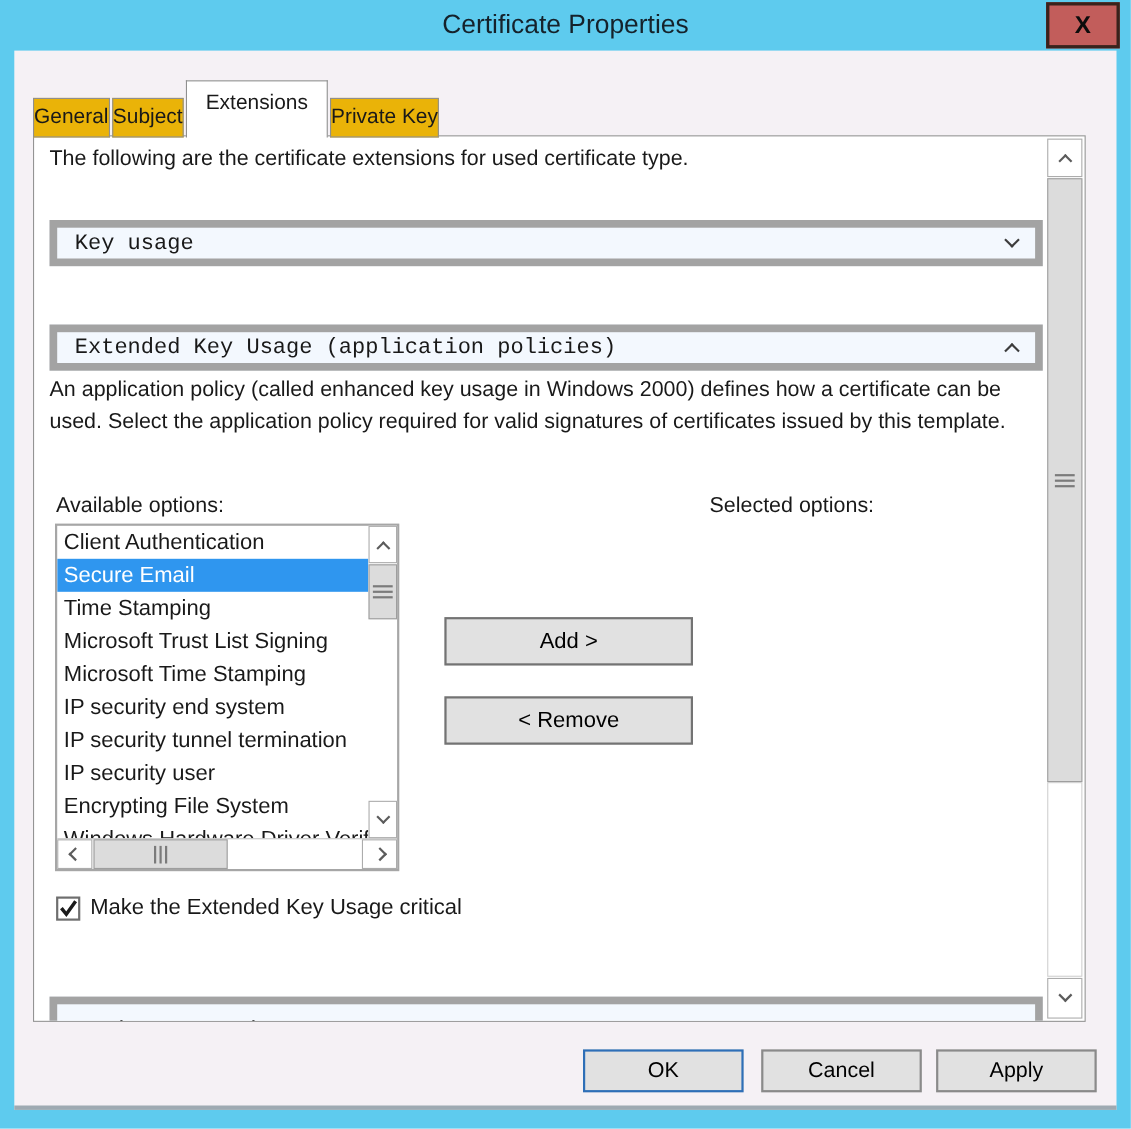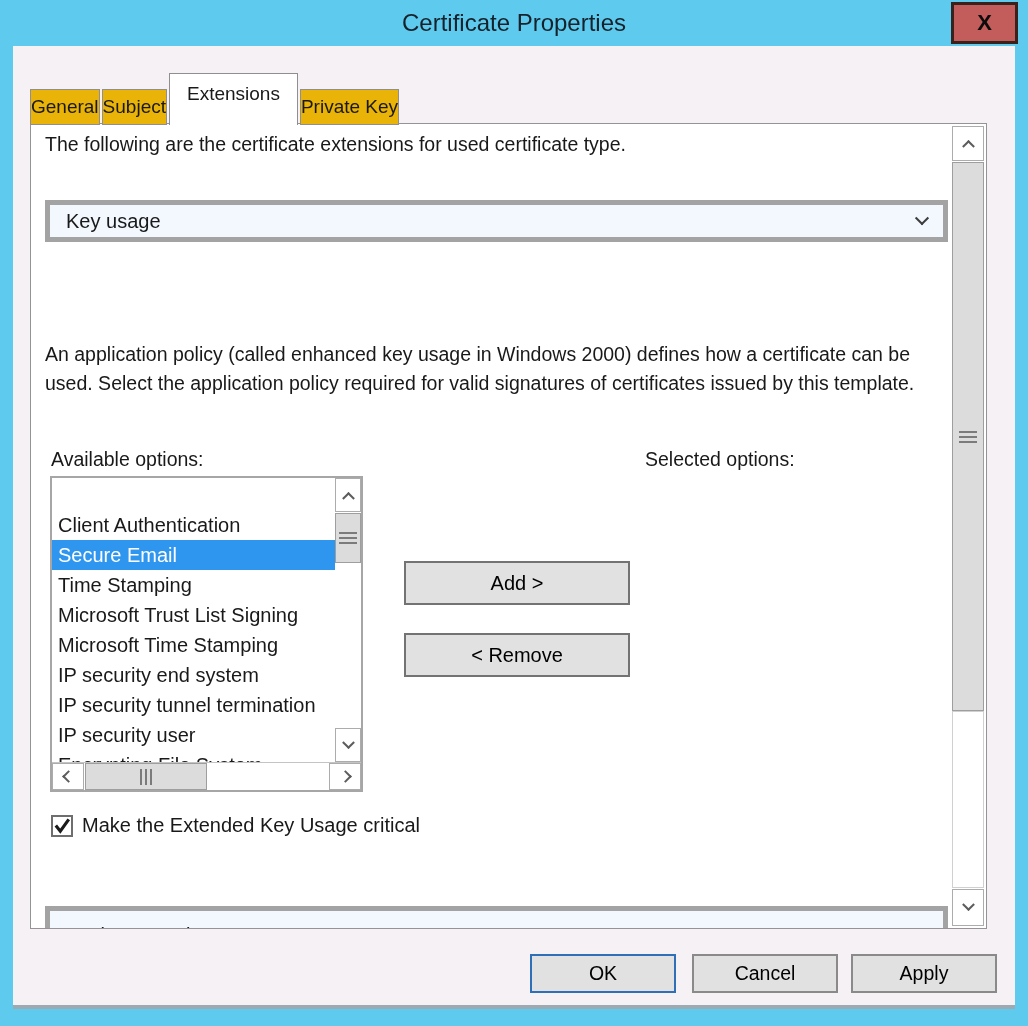--- a/index.html
+++ b/index.html
@@ -43,44 +43,44 @@
   }
   
   .panel {
     position:absolute; left:17px; top:77px; width:957px; height:806px;
     background:#ffffff; border:1px solid #949494; z-index:2; overflow:hidden;
   }
   .intro { position:absolute; left:14px; top:9px; font-size:19.5px; }
   
   .section {
     position:absolute; left:14px; width:903px; height:42px;
-    background:#f3f8fe; border:5px solid #a3a3a3;
+    background:#f3f8fe; border:7px solid #a3a3a3;
     display:flex; align-items:center; font-size:20px;
-    padding:0 16px; cursor:pointer;
+    padding:0 16px; cursor:pointer;font-family:Liberation Mono, monospace;
   }
   .section .spacer { flex:1; }
   .section-keyusage { top:76px; }
   .section-eku { top:171px; }
   .section-clipped { top:782px; height:80px; align-items:flex-start; padding-top:13px; }
   .desc {
     position:absolute; left:14px; top:216px; width:905px;
     font-size:19.5px; line-height:29px;
   }
   .list-label { position:absolute; font-size:19.5px; }
   .label-available { left:20px; top:324px; }
   .label-selected { left:614px; top:324px; }
   
   .listbox {
     position:absolute; top:352px; height:316px;
     background:#fff; border:2px solid #a6a6a6;
   }
   .listbox-available { left:19px; width:313px; }
   .listbox-selected { left:613px; width:299px; }
   .rows { position:absolute; top:0; left:0; bottom:28px; overflow:hidden; }
-  .listbox-available .rows { right:26px;margin-top:32px; }
+  .listbox-available .rows { right:26px; }
   .listbox-selected .rows { right:0; }
   .row {
     height:30px; line-height:30px; font-size:20px; padding-left:6px;
     white-space:nowrap; overflow:hidden; cursor:pointer;
   }
   .row.selected { background:#2f96ef; color:#ffffff; }
   
   .sb-btn {
     position:absolute; background:#ffffff; border:1px solid #acacac;
     display:flex; align-items:center; justify-content:center; cursor:pointer;
@@ -163,20 +163,25 @@
   <div class="panel">
 
     <div class="intro">The following are the certificate extensions for used certificate type.</div>
 
     <div class="section section-keyusage">
       <span>Key usage</span>
       <span class="spacer"></span>
       <span class="chev chev-down chev-hdr"></span>
     </div>
 
+    <div class="section section-eku">
+      <span>Extended Key Usage (application policies)</span>
+      <span class="spacer"></span>
+      <span class="chev chev-up chev-hdr"></span>
+    </div>
 
     <div class="desc">An application policy (called enhanced key usage in Windows 2000) defines how a certificate can be used. Select the application policy required for valid signatures of certificates issued by this template.</div>
 
     <div class="list-label label-available">Available options:</div>
     <div class="list-label label-selected">Selected options:</div>
 
     <div class="listbox listbox-available">
       <div class="rows">
         <div class="row">Client Authentication</div>
         <div class="row selected">Secure Email</div>

